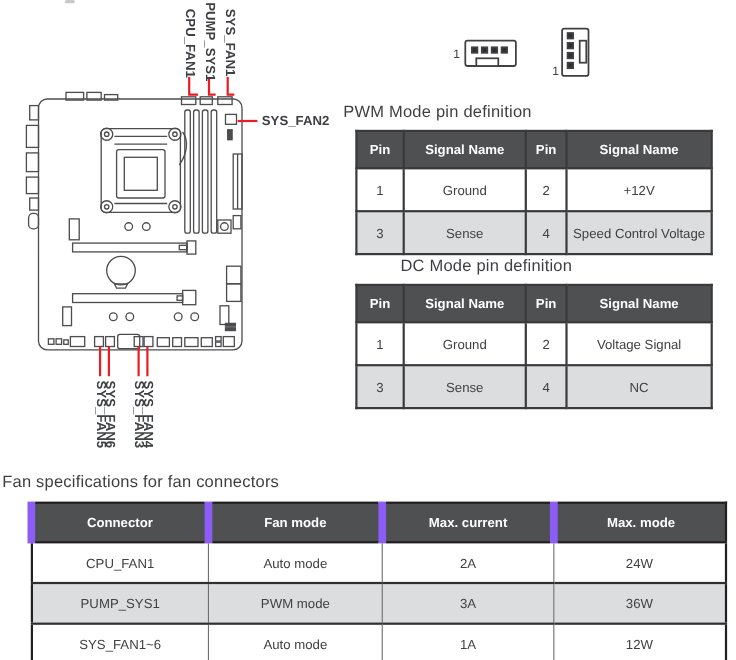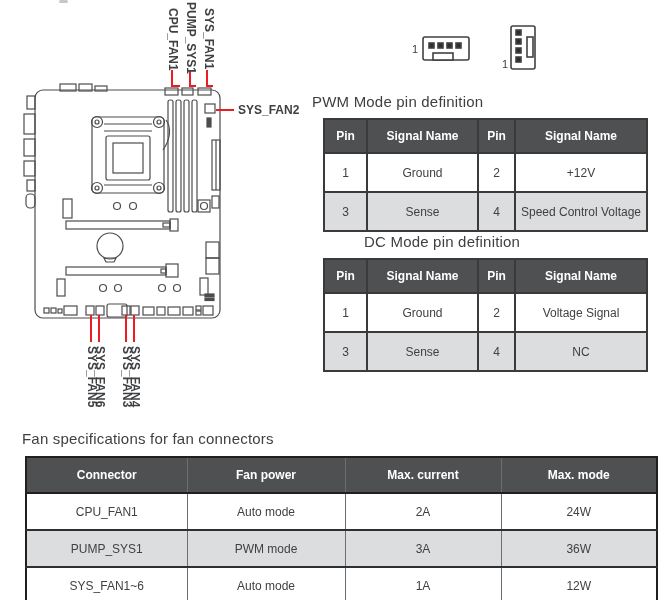--- a/index.html
+++ b/index.html
@@ -6,35 +6,35 @@
   .page{position:relative;width:669px;height:600px;background:#ffffff;overflow:hidden;
         font-family:"Liberation Sans",sans-serif;color:#414042;}
   .artifact{position:absolute;left:59px;top:0;width:9px;height:3px;background:#c7c7c7;border-radius:2px;}
   svg text{font-family:"Liberation Sans",sans-serif;}
   .fig{position:absolute;left:0;top:0;}
   .conn-fig{position:absolute;left:390px;top:12px;}
 
   .section-title{position:absolute;font-size:15px;font-weight:400;color:#3e3f42;letter-spacing:.2px;white-space:nowrap;}
   #pwm-title{left:312px;top:93px;text-align:center;}
   #dc-title{left:322px;top:233px;margin-left:42px;}
-  #fan-title{left:22px;top:430px;}
+  #fan-title{left:2px;top:430px;}
 
   table{border-collapse:collapse;table-layout:fixed;position:absolute;background:#fff;}
   th{background:#4f5052;color:#ffffff;font-weight:bold;font-size:12px;text-align:center;}
   td{font-size:12px;color:#414042;text-align:center;background:#fff;}
   tbody tr:nth-child(even) td{background:#dcdddf;}
 
   .pin-table{left:323px;width:323px;border:2px solid #231f20;}
   #pwm-table{top:118px;} #dc-table{top:258px;}
   .pin-table th{height:30px;border:2px solid #3a3a3c;}
   .pin-table td{height:35px;border:2px solid #3a3a3c;}
   .pin-c1{width:43px;} .pin-c2{width:111px;} .pin-c3{width:37px;} .pin-c4{width:132px;}
 
   #fan-table{left:25px;top:456px;width:631px;border:2px solid #231f20;}
-  #fan-table th{height:32px;border-left:1px solid #8b5cf6;border-right:1px solid #6d6e71;border-bottom:2px solid #231f20;}
+  #fan-table th{height:32px;border-left:7px solid #8b5cf6;border-right:1px solid #6d6e71;border-bottom:2px solid #231f20;}
   #fan-table td{height:33px;border-left:1px solid #6d6e71;border-right:1px solid #6d6e71;border-top:2px solid #2f2f31;}
   .fan-c1{width:161px;} .fan-c2{width:158px;} .fan-c3{width:156px;} .fan-c4{width:156px;}
 </style>
 </head>
 <body>
 
 <div class="page">
 
   <div class="artifact"></div>
 
@@ -250,21 +250,21 @@
   <table id="fan-table">
     <colgroup>
         <col class="fan-c1">
         <col class="fan-c2">
         <col class="fan-c3">
         <col class="fan-c4">
       </colgroup>
     <thead>
         <tr>
           <th>Connector</th>
-          <th>Fan power</th>
+          <th>Fan mode</th>
           <th>Max. current</th>
           <th>Max. mode</th>
         </tr>
       </thead>
     <tbody>
         <tr>
           <td>CPU_FAN1</td>
           <td>Auto mode</td>
           <td>2A</td>
           <td>24W</td>

